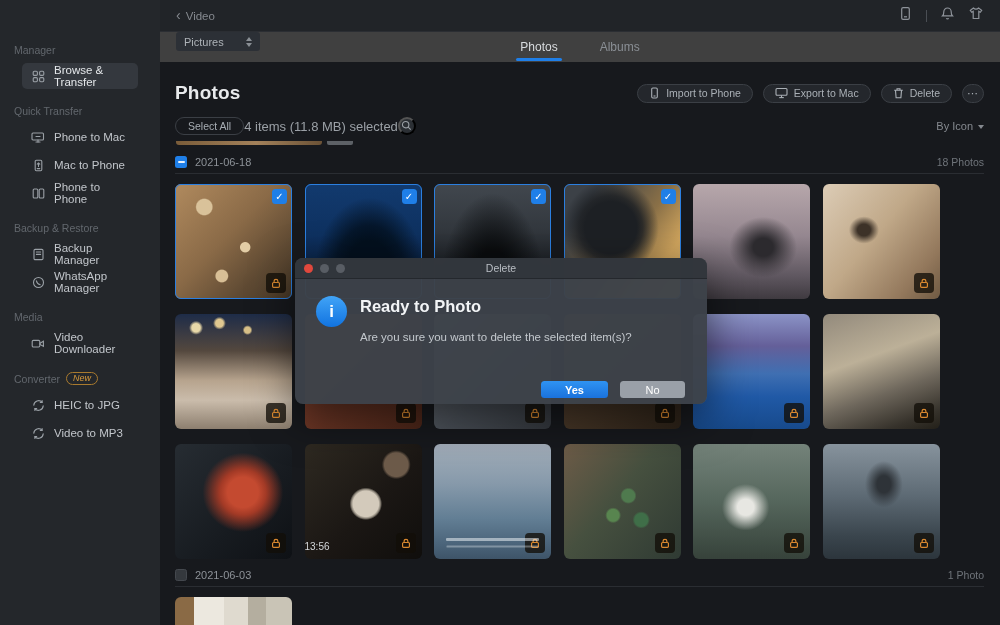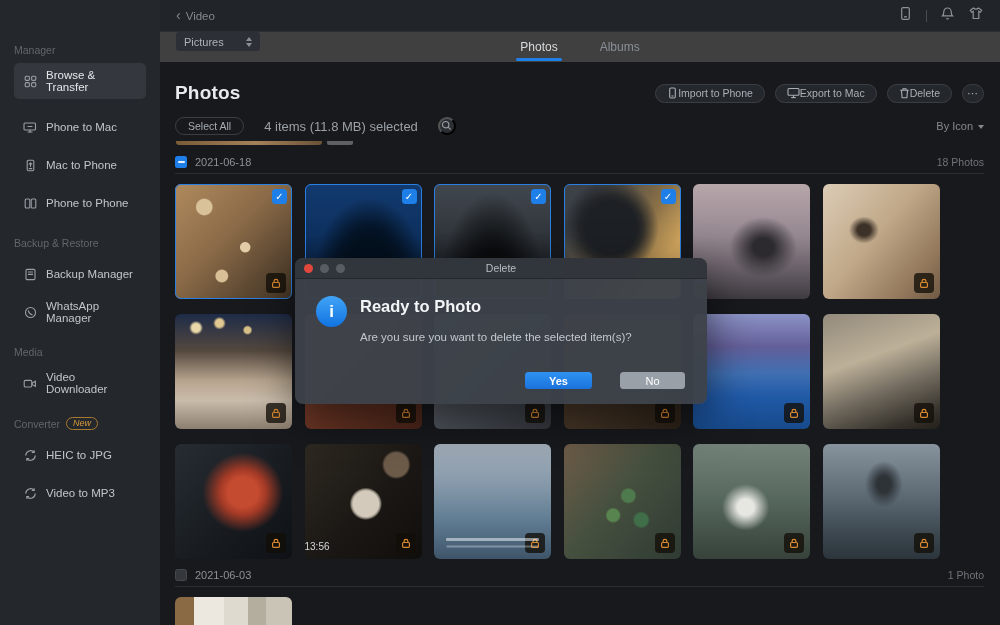--- a/index.html
+++ b/index.html
@@ -4,21 +4,21 @@
 <style>
   * { margin:0; padding:0; box-sizing:border-box; }
   html,body { width:1000px; height:625px; overflow:hidden; background:#0c0d0f;
     font-family:"Liberation Sans", sans-serif; -webkit-font-smoothing:antialiased; }
   .app { position:relative; width:1000px; height:625px; display:flex; background:#191b1f; }
 
   
   .sidebar { width:160px; height:100%; background:#24272b; flex:0 0 160px; padding-top:28px; }
   .side-section { margin-top:10px; }
   .side-label { font-size:10.5px; color:#62676d; padding:6px 14px 5px 14px; display:flex; align-items:center; gap:6px; }
-  .side-item { display:flex; align-items:center; gap:9px; height:36px; margin:2px 14px; padding:0 9px;
+  .side-item { display:flex; align-items:center; gap:9px; height:26px; margin:2px 22px; padding:0 9px;
     border-radius:5px; color:#c2c6cb; font-size:11.5px; cursor:default; }
   .side-item.active { background:#34383e; color:#e4e7ea; }
   .side-item .icn { width:14px; height:14px; display:flex; align-items:center; justify-content:center; flex:0 0 14px; }
   .side-item svg { display:block; }
   .new-badge { font-size:9px; font-style:italic; color:#d99b3c; border:1px solid #a97a2e;
     border-radius:7px; padding:0 6px; line-height:11px; height:13px; display:inline-flex; align-items:center; }
 
   
   .main { flex:1; display:flex; flex-direction:column; min-width:0; }
   .topbar { height:32px; background:#212428; display:flex; align-items:center; padding:0 16px;
@@ -40,27 +40,27 @@
   .tab { position:relative; font-size:12px; color:#8a8f95; padding:7px 2px; pointer-events:auto; }
   .tab.active { color:#d8dbde; }
   .tab.active::after { content:""; position:absolute; left:-2px; right:-2px; bottom:0; height:3px;
     background:#1f7fe8; border-radius:2px; }
 
   
   .content { flex:1; background:#17191d; padding:0 16px 0 15px; overflow:hidden; }
   .header-row { display:flex; align-items:center; margin-top:20px; }
   .page-title { font-size:19px; font-weight:bold; color:#e8eaec; letter-spacing:.2px; }
   .actions { margin-left:auto; display:flex; align-items:center; gap:10px; }
-  .pill { display:flex; align-items:center; height:19px; padding:0 11px; border-radius:10px;
+  .pill { display:flex; align-items:center; gap:6px; height:19px; padding:0 11px; border-radius:10px;
     background:#24272c; border:1px solid #3b3f45; color:#aab0b6; font-size:10.5px; }
   .pill svg { display:block; }
   .more-btn { width:22px; height:19px; border-radius:10px; background:#24272c; border:1px solid #3b3f45;
     color:#aab0b6; font-size:11px; display:flex; align-items:center; justify-content:center; letter-spacing:1px; }
 
-  .select-row { display:flex; align-items:center; margin-top:13px; gap:20px; }
+  .select-row { display:flex; align-items:center; margin-top:13px; gap:0; }
   .select-all { height:18px; padding:0 12px; border-radius:9px; background:transparent; border:1px solid #3b3f45;
     color:#a7adb3; font-size:10.5px; display:flex; align-items:center; }
   .sel-status { color:#9ba0a6; font-size:13px; }
   .search-btn { width:18px; height:18px; border-radius:50%; background:#2b2f34; display:flex;
     align-items:center; justify-content:center; }
   .sort { margin-left:auto; color:#85898f; font-size:11px; display:flex; align-items:center; gap:5px; }
   .sort .tri { width:0; height:0; border-left:3.5px solid transparent; border-right:3.5px solid transparent;
     border-top:4.5px solid #85898f; margin-top:1px; }
 
   .slivers { position:relative; height:5px; margin-top:6px; }
@@ -118,21 +118,21 @@
   .light { width:9px; height:9px; border-radius:50%; }
   .light.red { background:#e0483d; }
   .light.gray { background:#585d64; }
   .dlg-title { position:absolute; left:0; right:0; text-align:center; color:#b9bec4; font-size:10.5px; }
   .dlg-body { display:flex; padding:17px 20px 0 21px; gap:13px; }
   .info-icon { width:31px; height:31px; border-radius:50%; flex:0 0 31px;
     background:linear-gradient(180deg,#41a4f7,#1173e0); color:#fff; font-weight:bold; font-size:17px;
     display:flex; align-items:center; justify-content:center; }
   .dlg-heading { color:#f2f4f6; font-size:16.5px; font-weight:bold; margin-top:1px; }
   .dlg-msg { color:#c3c8cd; font-size:11.5px; margin-top:15px; }
-  .dlg-buttons { position:absolute; right:22px; bottom:15px; display:flex; gap:28px; }
+  .dlg-buttons { position:absolute; right:22px; bottom:6px; display:flex; gap:12px; }
   .dlg-btn { height:17px; border:none; border-radius:3.5px; font-size:11px; color:#fff;
     display:flex; align-items:center; justify-content:center; font-family:inherit; }
   .dlg-btn.yes { width:67px; background:linear-gradient(180deg,#2f93f2,#1a72dd); font-weight:bold; }
   .dlg-btn.no  { width:65px; background:#9aa0a8; }
 </style>
 </head>
 <body>
 
 <div class="app">
 
@@ -147,20 +147,23 @@
               <rect x="1.2" y="1.2" width="4.2" height="4.2" rx="1.2"></rect>
               <rect x="7.6" y="1.2" width="4.2" height="4.2" rx="1.2"></rect>
               <rect x="1.2" y="7.6" width="4.2" height="4.2" rx="1.2"></rect>
               <rect x="7.6" y="7.6" width="4.2" height="4.2" rx="1.2"></rect>
             </svg>
           </span>
           <span>Browse &amp; Transfer</span>
         </div>
       </div>
       <div class="side-section">
+        <div class="side-label">
+          <span>Quick Transfer</span>
+        </div>
         <div class="side-item">
           <span class="icn">
             <svg width="14" height="13" viewBox="0 0 14 13" fill="none" stroke="#9aa0a6" stroke-width="1.1" stroke-linecap="round">
               <rect x="1" y="2" width="11.5" height="7" rx="1"></rect>
               <line x1="5" y1="11" x2="9" y2="11"></line>
               <line x1="7" y1="9" x2="7" y2="11"></line>
               <line x1="5" y1="5.5" x2="9" y2="5.5"></line>
             </svg>
           </span>
           <span>Phone to Mac</span>

